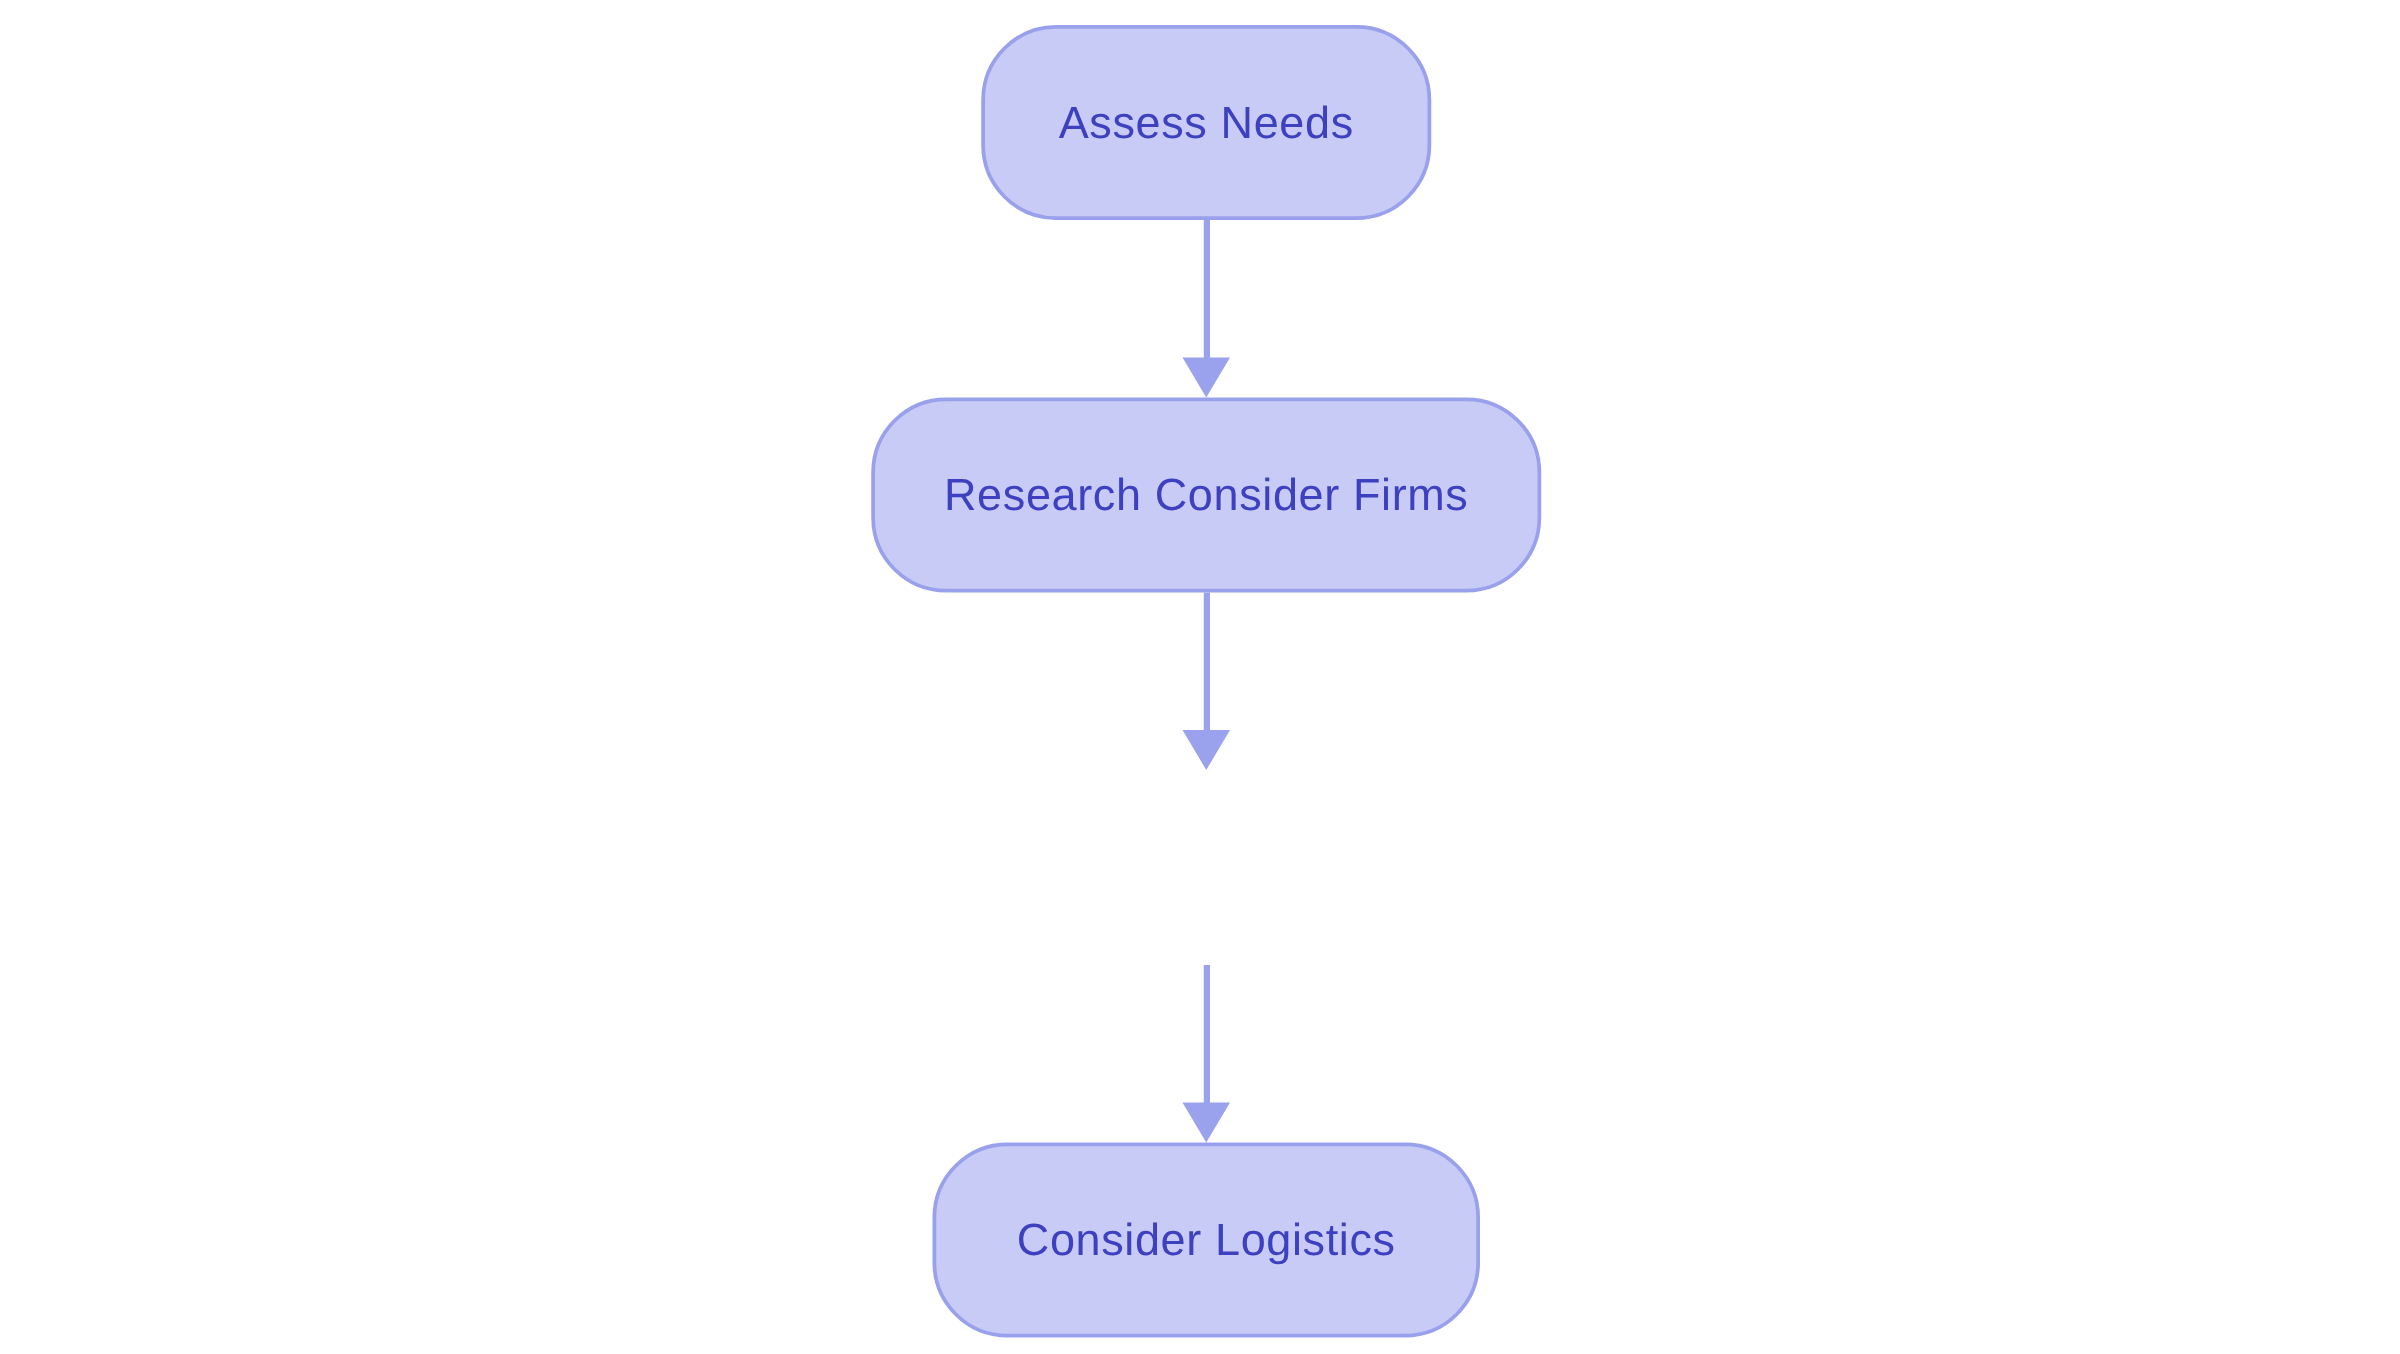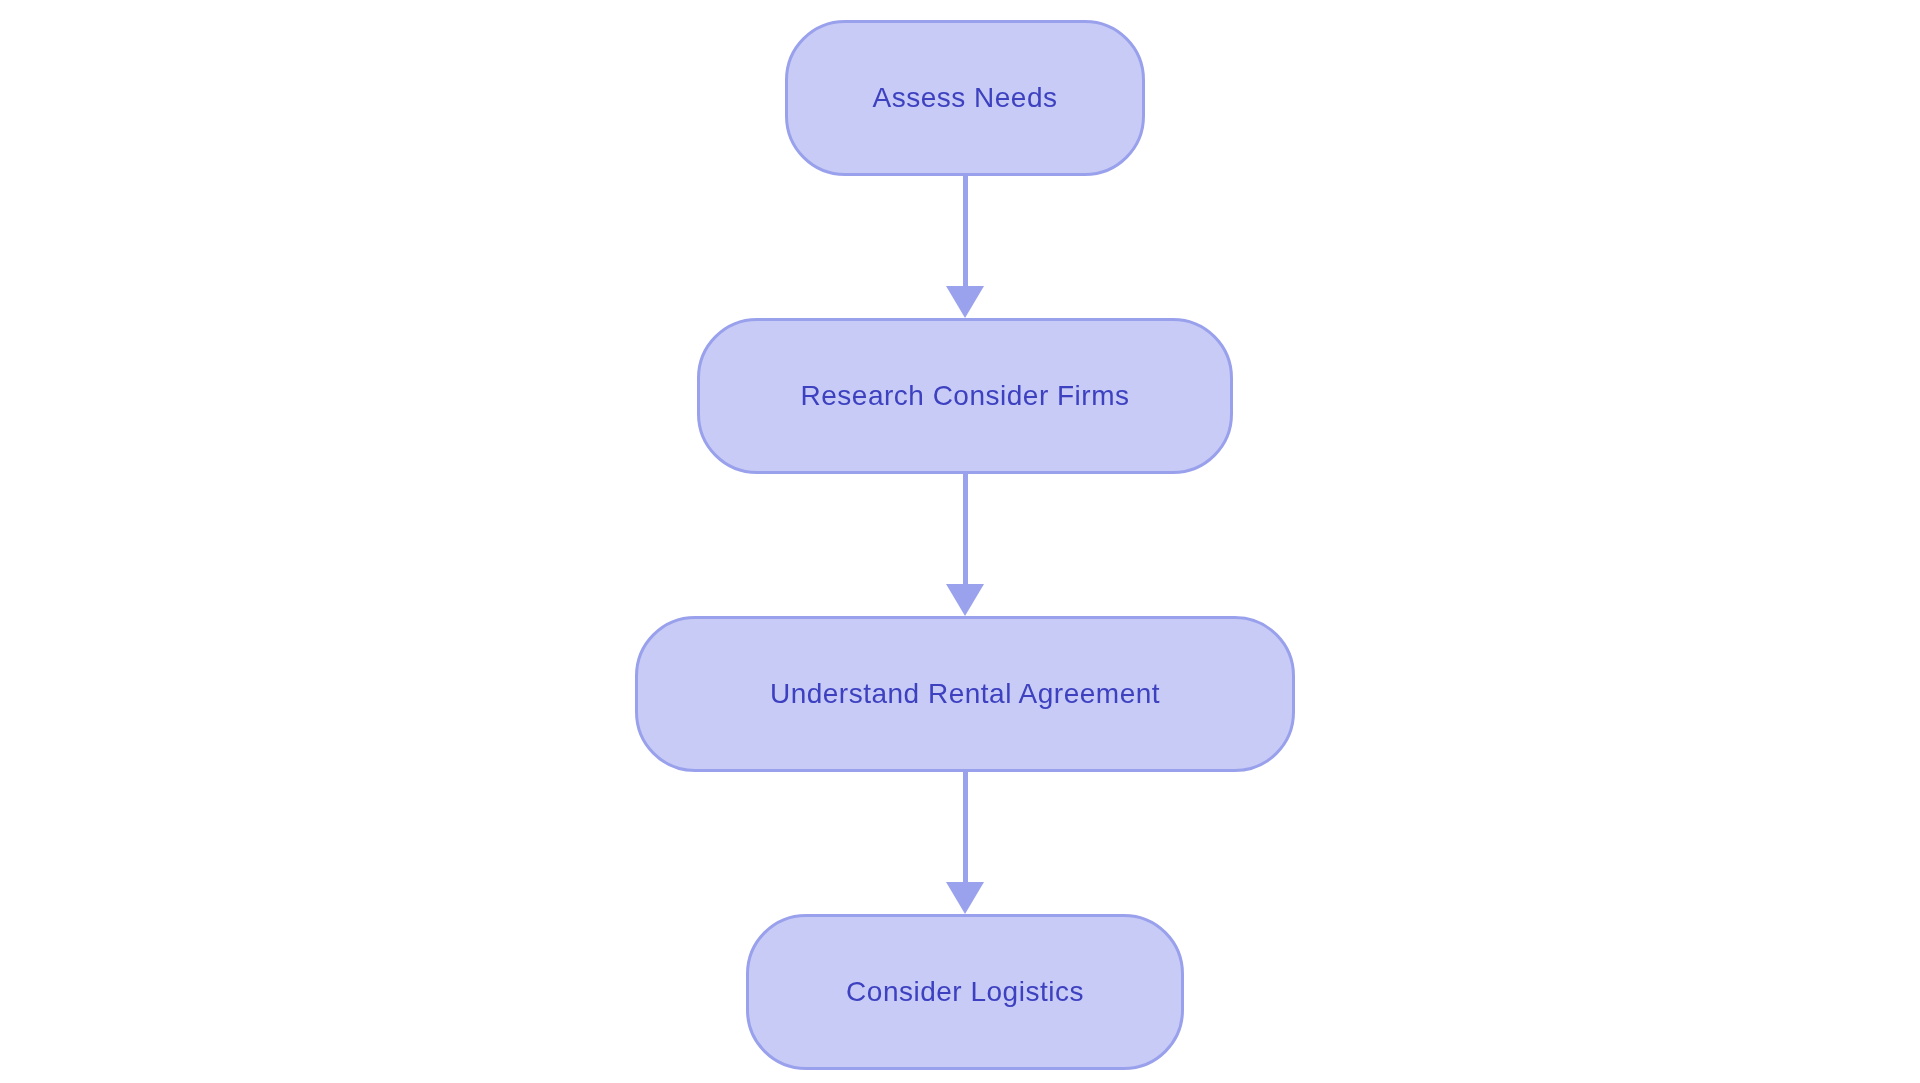--- a/index.html
+++ b/index.html
@@ -26,21 +26,21 @@
   .flow-node {
     position: absolute;
     height: 156px;
     border-radius: 60px;
     background: var(--node-fill);
     border: 3px solid var(--node-border);
     display: flex;
     align-items: center;
     justify-content: center;
     color: var(--node-text);
-    font-size: 28px;
+    font-size: 36px;
     font-weight: 400;
     letter-spacing: 0.5px;
     white-space: nowrap;
   }
   .node-1 { left: 785px; top: 20px;  width: 360px; }
   .node-2 { left: 697px; top: 318px; width: 536px; }
   .node-3 { left: 635px; top: 616px; width: 660px; }
   .node-4 { left: 746px; top: 914px; width: 438px; justify-content: center; }
 
   .edge {
@@ -87,23 +87,20 @@
 
   <div class="flow-node node-2">
     <span>Research Consider Firms</span>
   </div>
 
   <div class="edge edge-2">
     <span class="shaft"></span>
     <span class="head"></span>
   </div>
 
-  <div class="flow-node node-3">
-    <span>Understand Rental Agreement</span>
-  </div>
 
   <div class="edge edge-3">
     <span class="shaft"></span>
     <span class="head"></span>
   </div>
 
   <div class="flow-node node-4">
     <span>Consider Logistics</span>
   </div>
 

